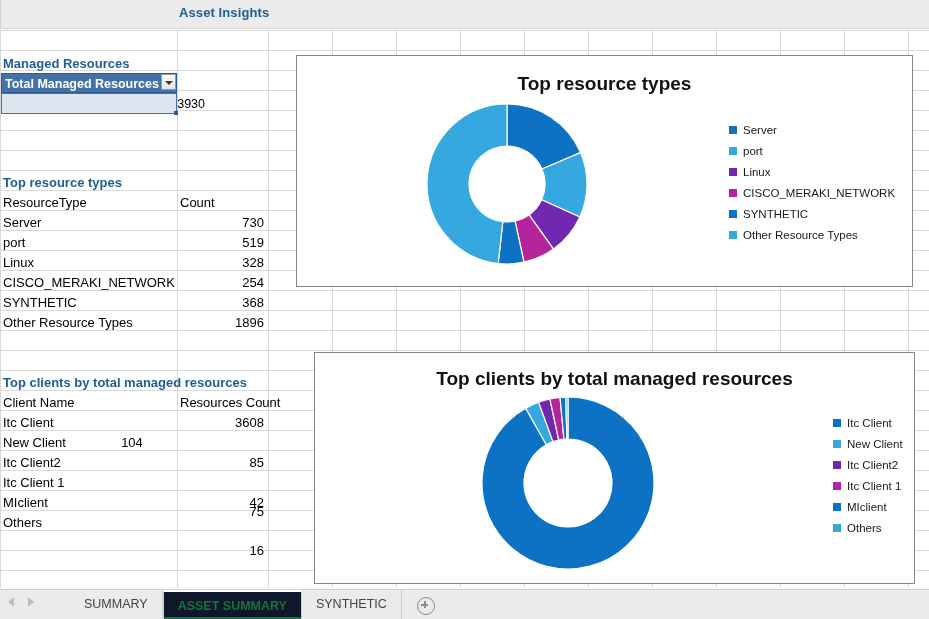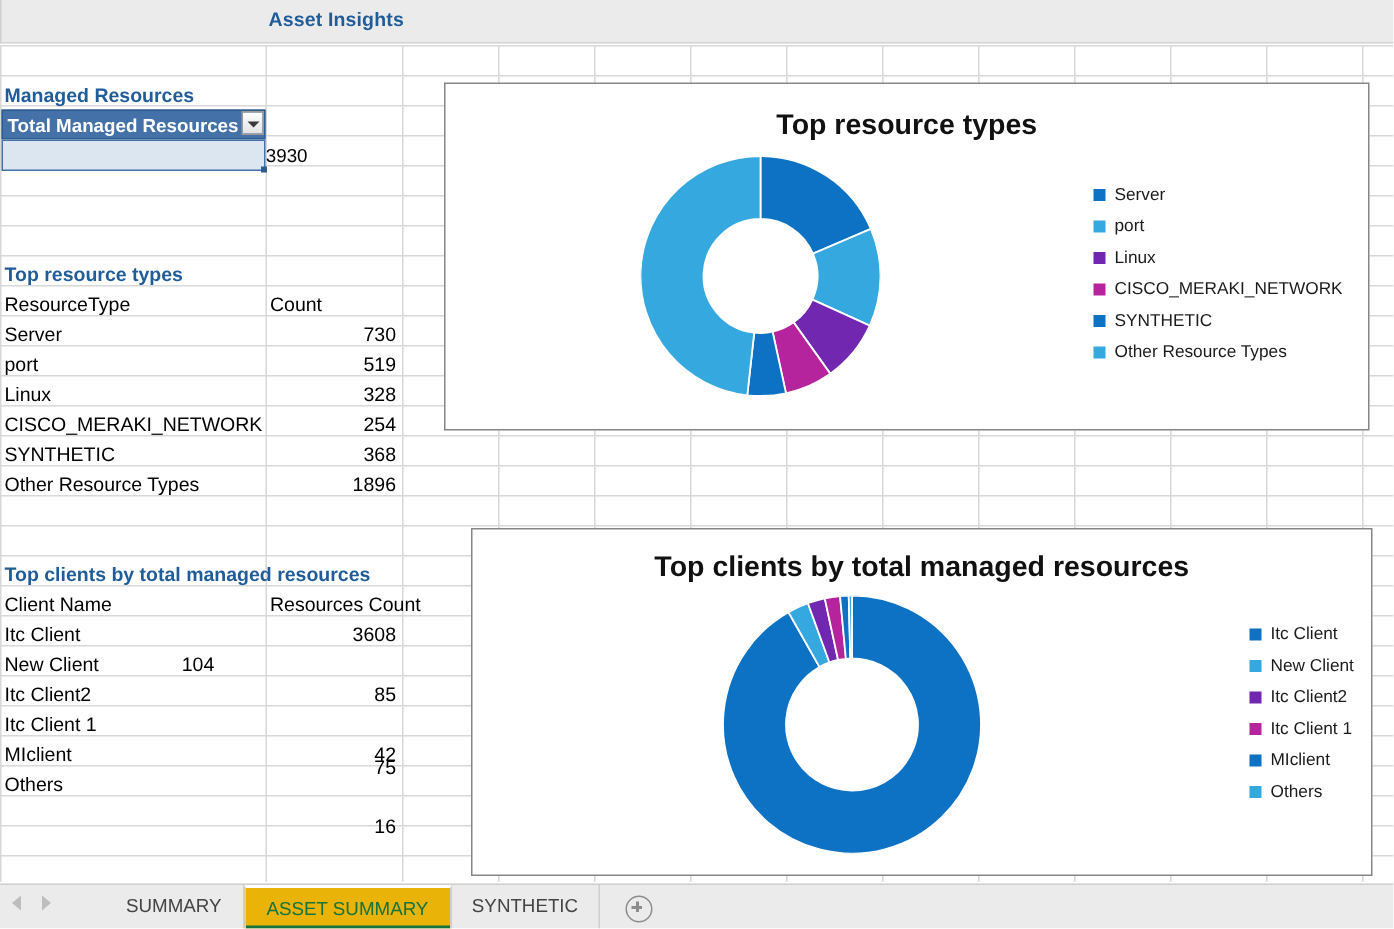--- a/index.html
+++ b/index.html
@@ -155,23 +155,23 @@
   }
   .tab {
     height: 29px; line-height: 29px;
     padding: 0 14px;
     font-size: 12.5px;
     color: #444;
     border-right: 1px solid #cfcfcf;
     box-sizing: border-box;
   }
   .tab.active {
-    background: #eab308;
+    background: #0f172a;
     color: #16733c;
-    font-weight: normal;
+    font-weight: bold;
     border-top: 2px solid #ffffff;
     border-right: 1px solid #cfcfcf;
     border-left: 1px solid #cfcfcf;
     box-shadow: inset 0 -2px 0 #16733c;
   }
   .add-sheet {
     position: absolute; left: 417px; top: 7px;
     width: 16px; height: 16px;
     border: 1.4px solid #8c8c8c;
     border-radius: 50%;

